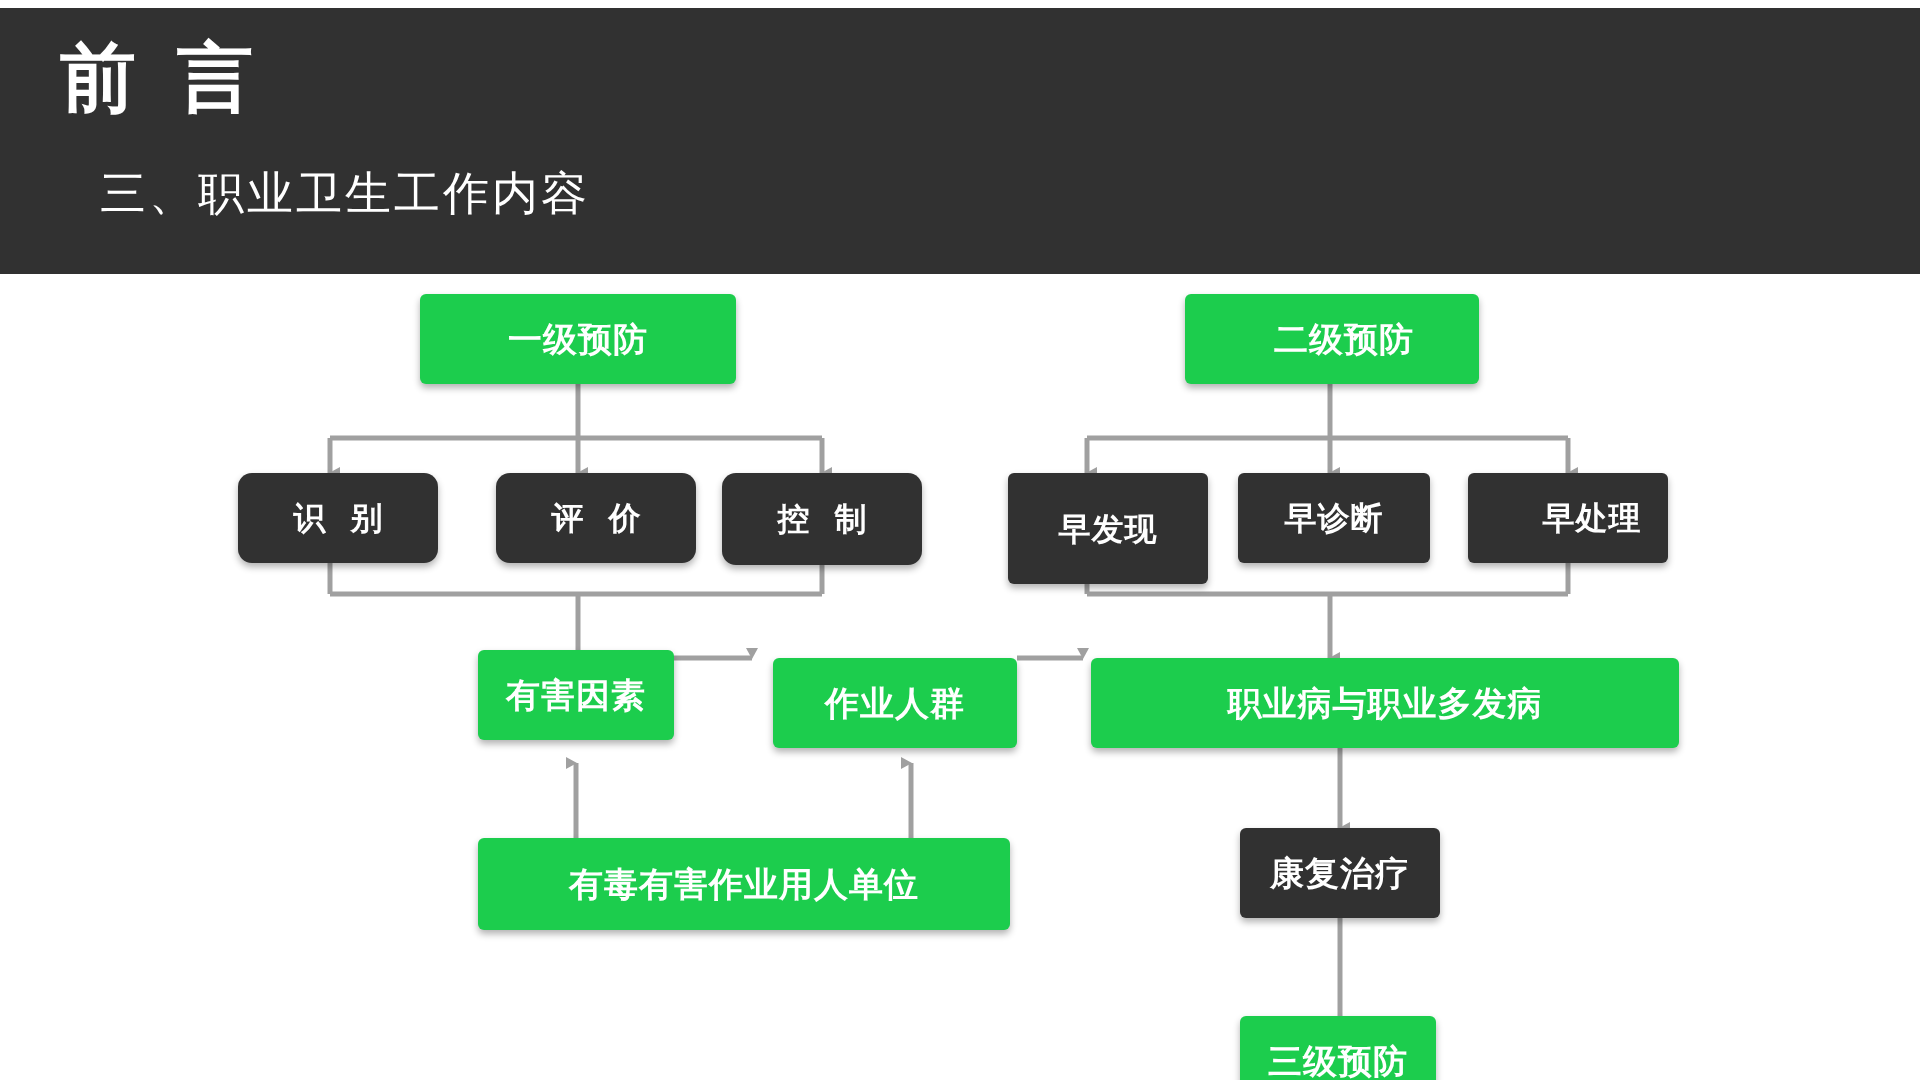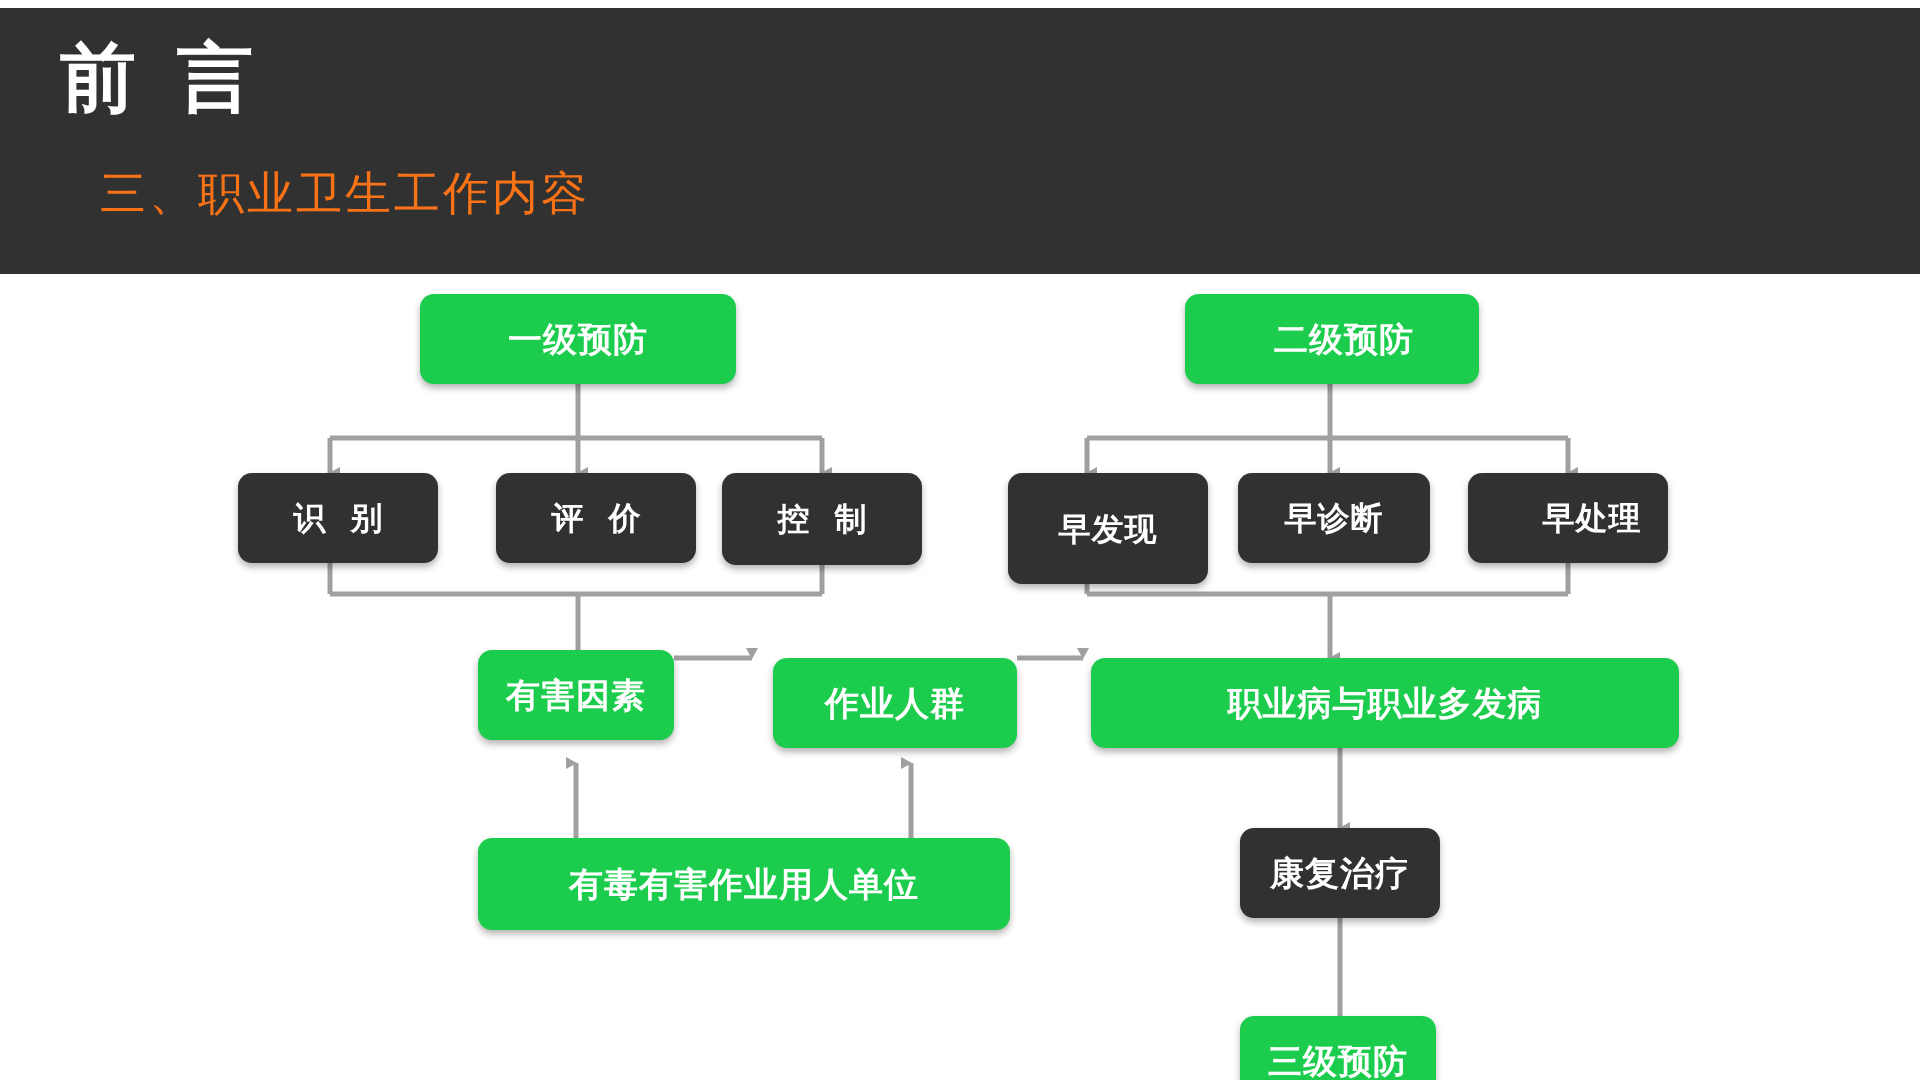--- a/index.html
+++ b/index.html
@@ -41,21 +41,21 @@
     font-size: 76px;
     font-weight: bold;
     letter-spacing: 10px;
     line-height: 1.05;
     white-space: nowrap;
   }
   #page-subtitle {
     position: absolute;
     left: 100px;
     top: 155px;
-    color: #f97316;
+    color: #ffffff;
     font-size: 46px;
     font-weight: 400;
     letter-spacing: 3px;
     white-space: nowrap;
   }
 
   
   #diagram {
     position: absolute;
     left: 0;
@@ -84,21 +84,21 @@
     line-height: 1;
     box-shadow: 0 4px 7px rgba(0,0,0,0.30);
     z-index: 5;
   }
   .node.green { background: #1ccd4d; }
   .node.dark  { background: #313131; }
 
   .f-34 { font-size: 34px; }
   .f-32 { font-size: 32px; }
   .sp-8 { letter-spacing: 8px; text-indent: 8px; }
-  .sp-1 { letter-spacing: 1px; }
+  .sp-1 { letter-spacing: 1px; border-radius: 6px; }
 </style>
 </head>
 <body>
 
 <div id="slide">
 
   <div id="header-band">
     <div id="page-title">前 言</div>
     <div id="page-subtitle">三、职业卫生工作内容</div>
   </div>

